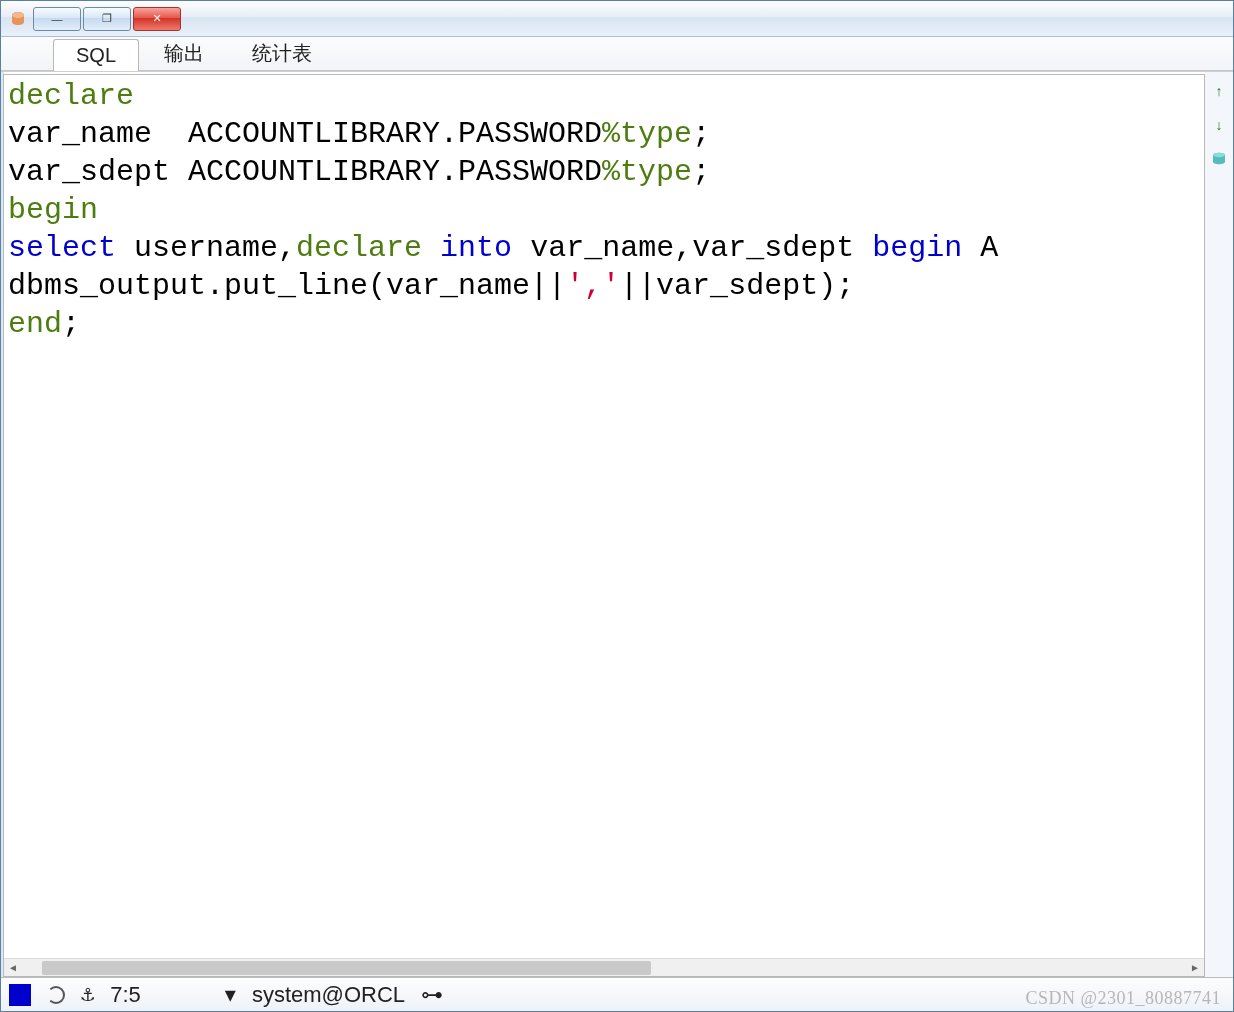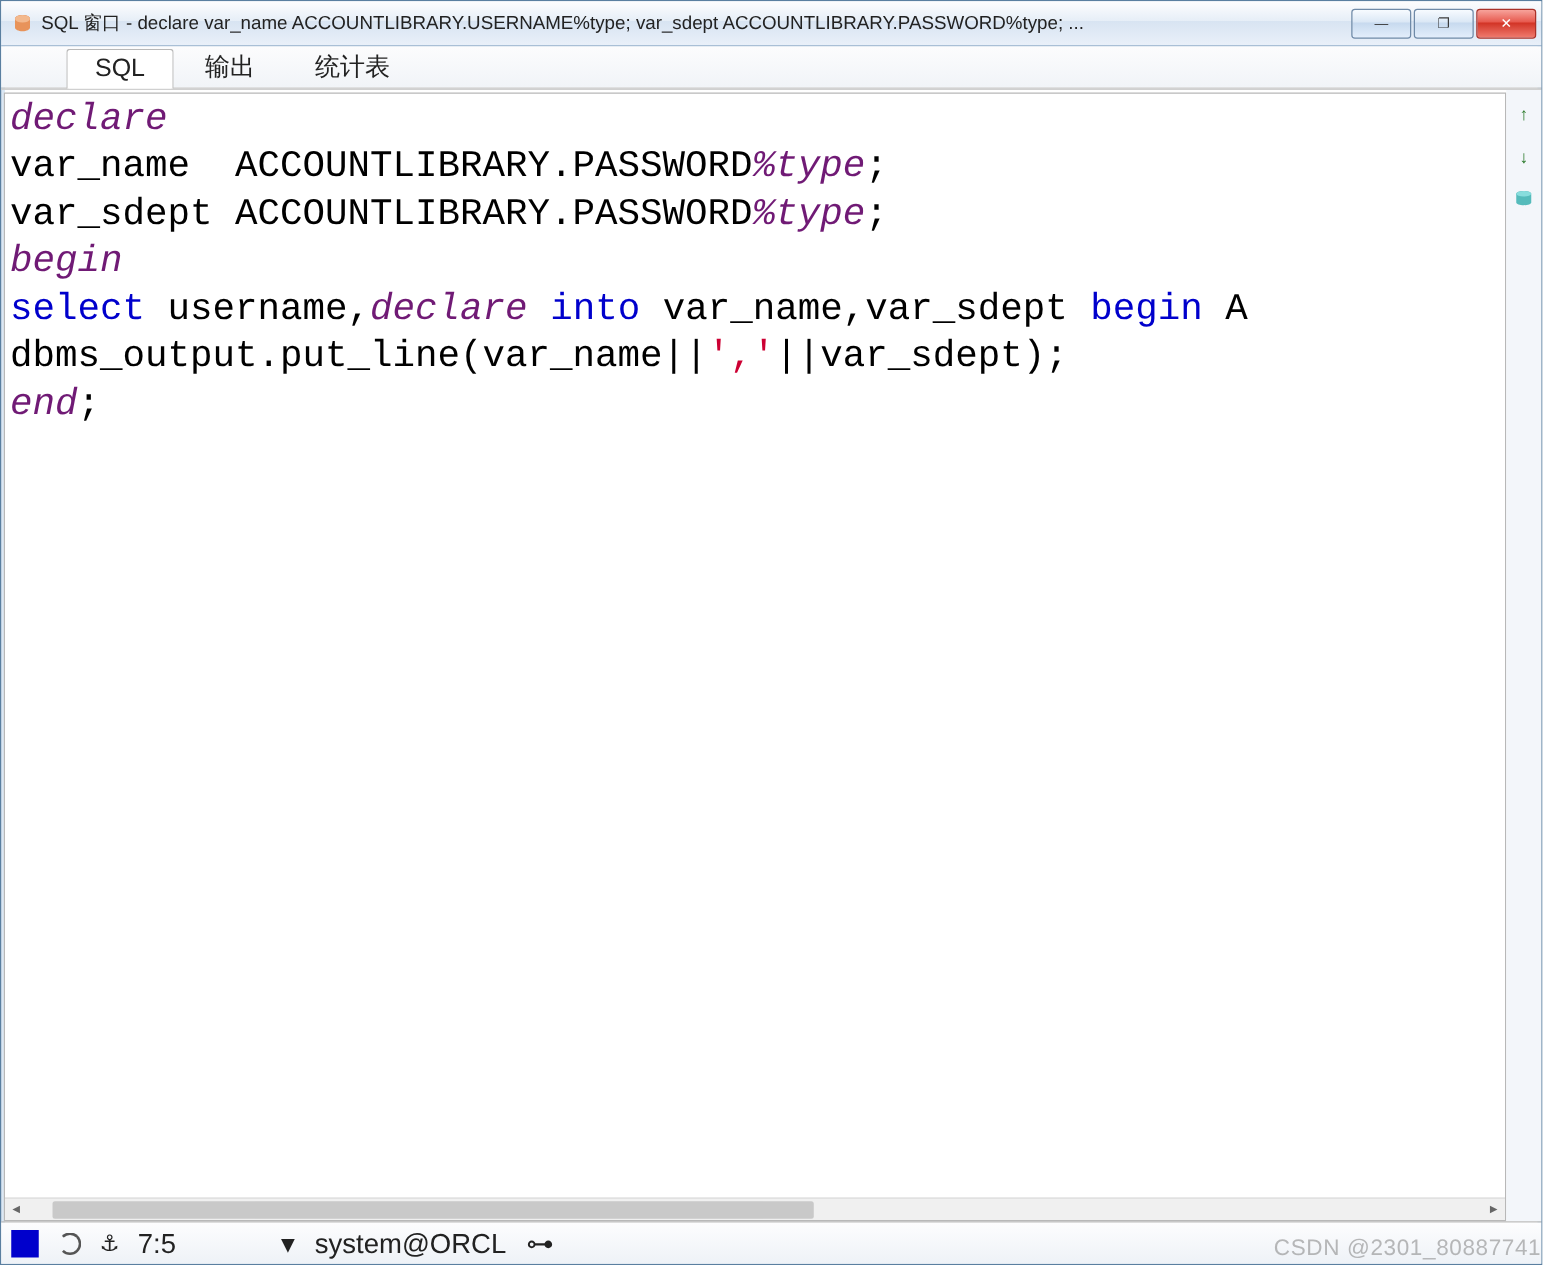--- a/index.html
+++ b/index.html
@@ -78,21 +78,21 @@
   }
   .editor {
     flex:1; overflow:auto;
     font-family: "Courier New","SimSun",monospace;
     font-size: 30px; line-height: 38px;
     white-space: pre;
     padding: 2px 4px;
     color:#000;
     position:relative;
   }
-  .editor .kw-teal { color:#701a75;font-style:italic; }
+  .editor .kw-teal { color:#4d7c0f; }
   .editor .kw-red  { color:#cc0033; }
   .editor .kw-blue { color:#0000cc;margin-top:20px; }
 
   
   .hscroll {
     height:18px; background:#f0f0f0; border-top:1px solid #dcdcdc;
     display:flex; align-items:center;
   }
   .hscroll .track { flex:1; height:16px; background:#f0f0f0; position:relative; margin:0 18px; }
   .hscroll .thumb { position:absolute; left:2px; width:54%; top:1px; height:14px; background:#c9c9c9; border-radius:2px; }
@@ -113,42 +113,41 @@
     display:flex; align-items:center;
     font-size:22px; color:#222;
     padding:0 4px; gap:8px;
     position:relative;
   }
   .statusbar .chip { display:flex; align-items:center; gap:4px; padding:0 4px; }
   .status-block { width:22px; height:22px; background:#0000cc; }
   .status-refresh { width:18px; height:18px; border:2px solid #555; border-left-color:transparent; border-radius:50%; }
   .status-anchor { font-family:"Courier New",monospace; }
   .watermark {
-    position:absolute; right:0; bottom:2px;
+    position:absolute; right:12px; bottom:2px;
     color:rgba(130,130,130,.55); font-size:18px; letter-spacing:.5px;
-    font-family: Liberation Sans, sans-serif;
+    font-family: Liberation Serif, serif;
   }
 
   
   .appicon svg { width:18px; height:18px; }
 </style>
 </head>
 <body>
 
 <div class="window">
 
   <div class="titlebar">
     <span class="appicon">
       <svg viewBox="0 0 18 18">
           <ellipse cx="9" cy="5" rx="6" ry="3" fill="#d66a2b"></ellipse>
           <path d="M3 5v7c0 1.7 2.7 3 6 3s6-1.3 6-3V5" fill="#e8935a"></path>
           <ellipse cx="9" cy="5" rx="6" ry="3" fill="#f3b98e"></ellipse>
         </svg>
     </span>
-    <span class="title-text">SQL 窗口 - declare var_name ACCOUNTLIBRARY.USERNAME%type; var_sdept ACCOUNTLIBRARY.PASSWORD%type; ...</span>
     <div class="win-controls">
       <div class="win-btn">
           <span class="glyph">—</span>
         </div>
       <div class="win-btn">
           <span class="glyph">❐</span>
         </div>
       <div class="win-btn close">
           <span class="glyph">✕</span>
         </div>

